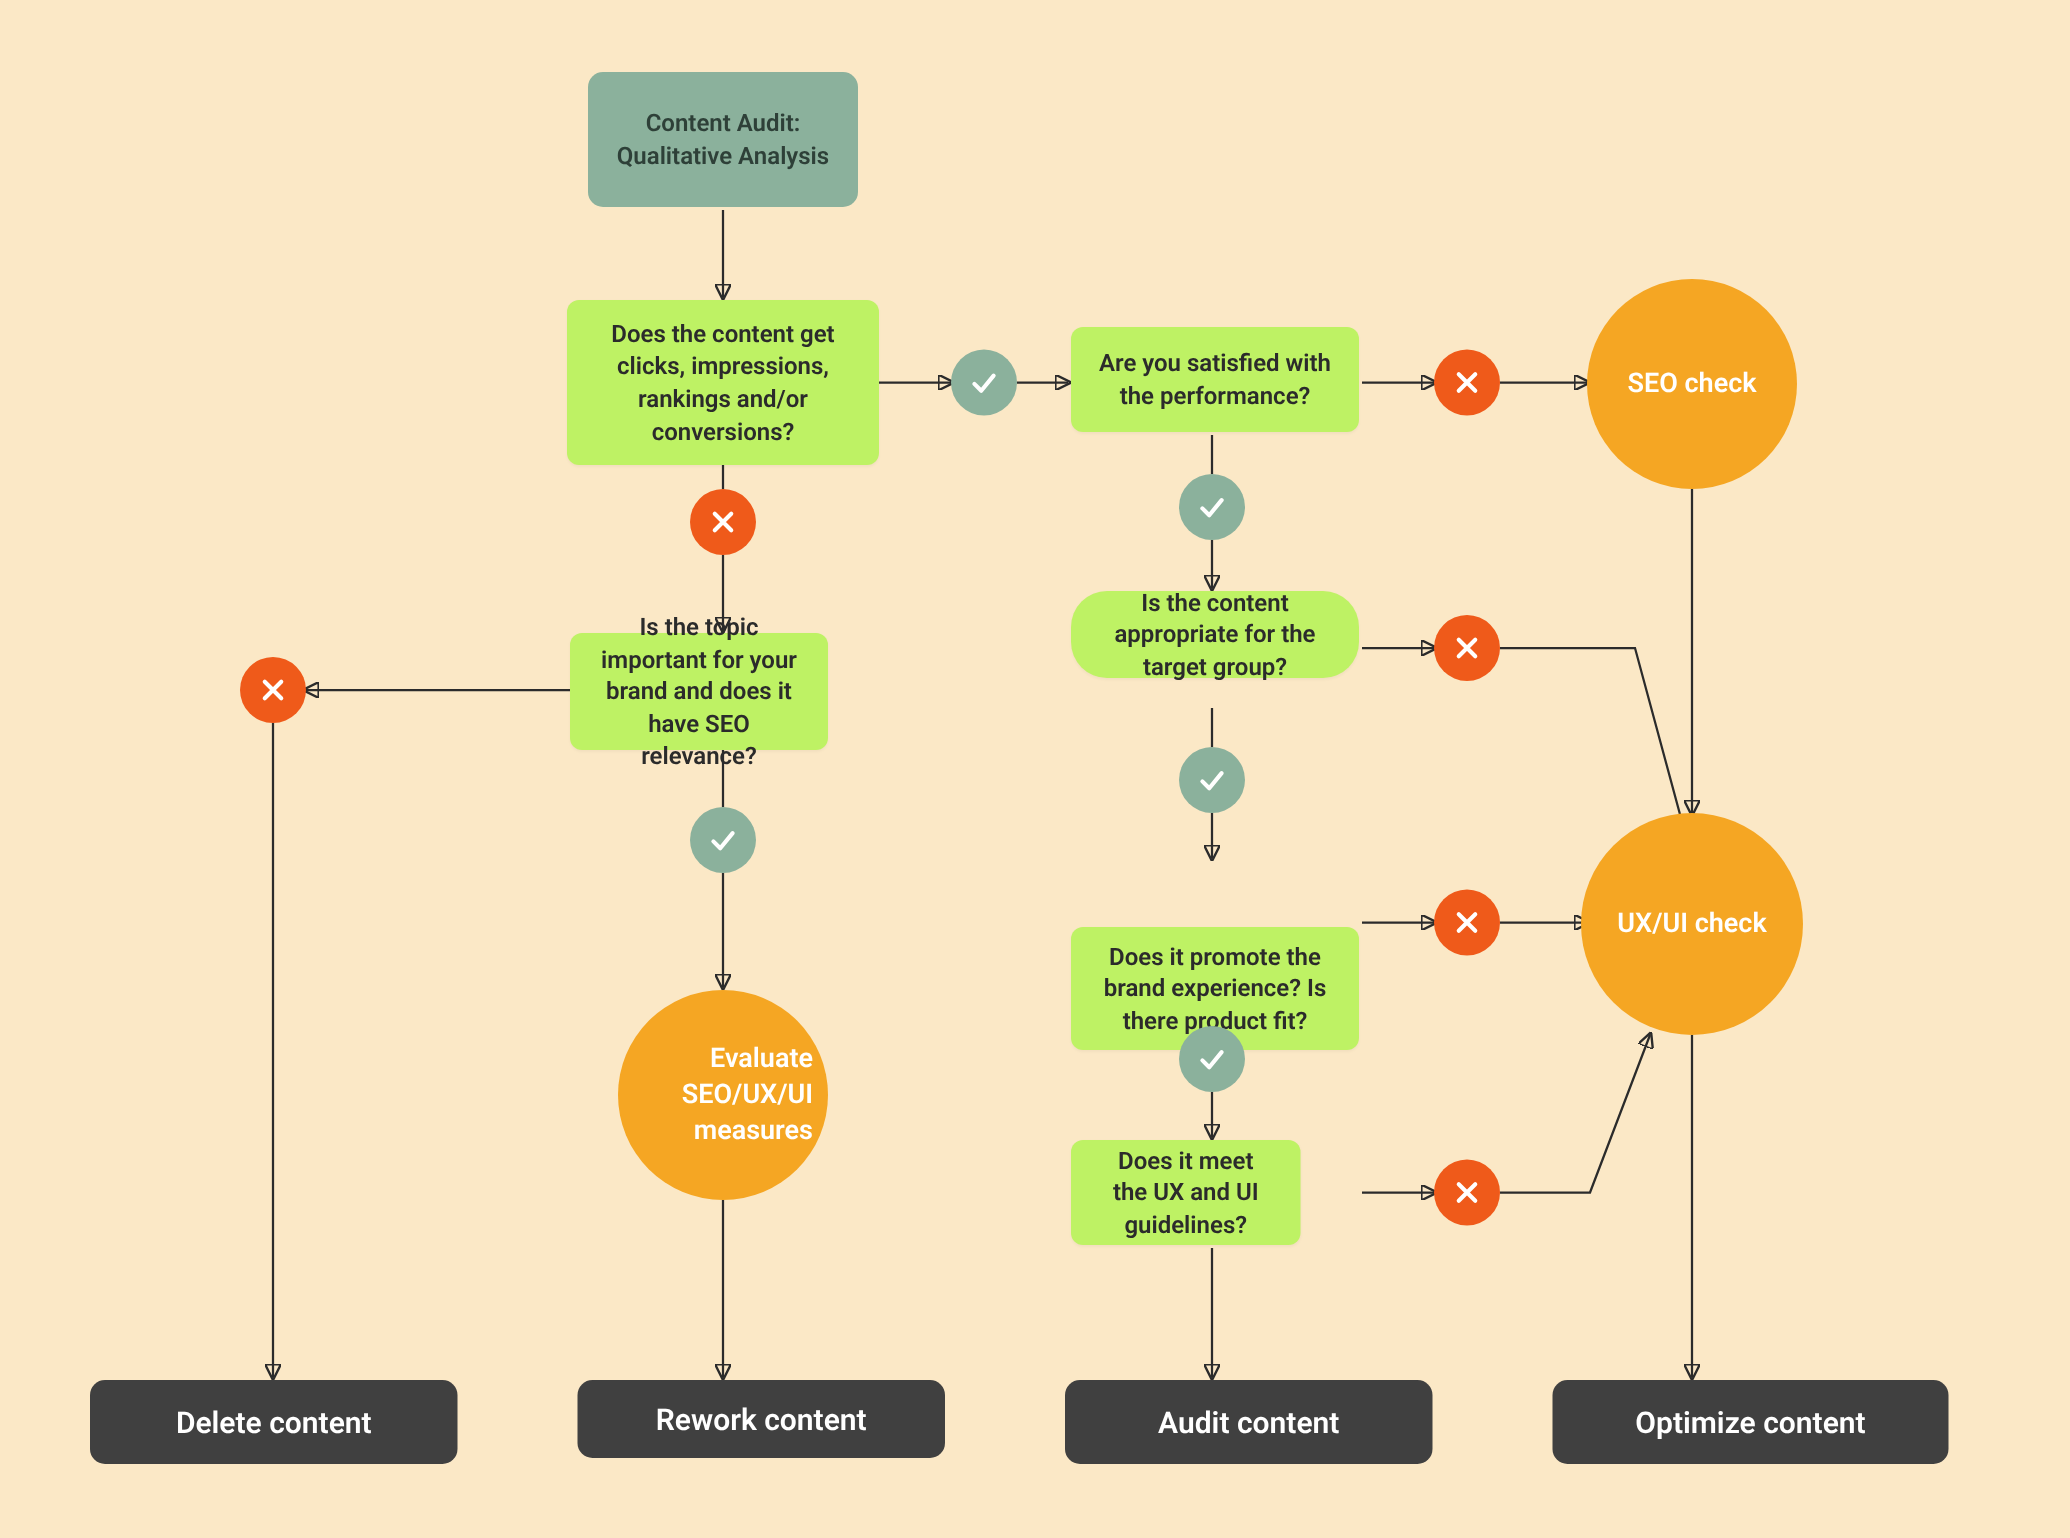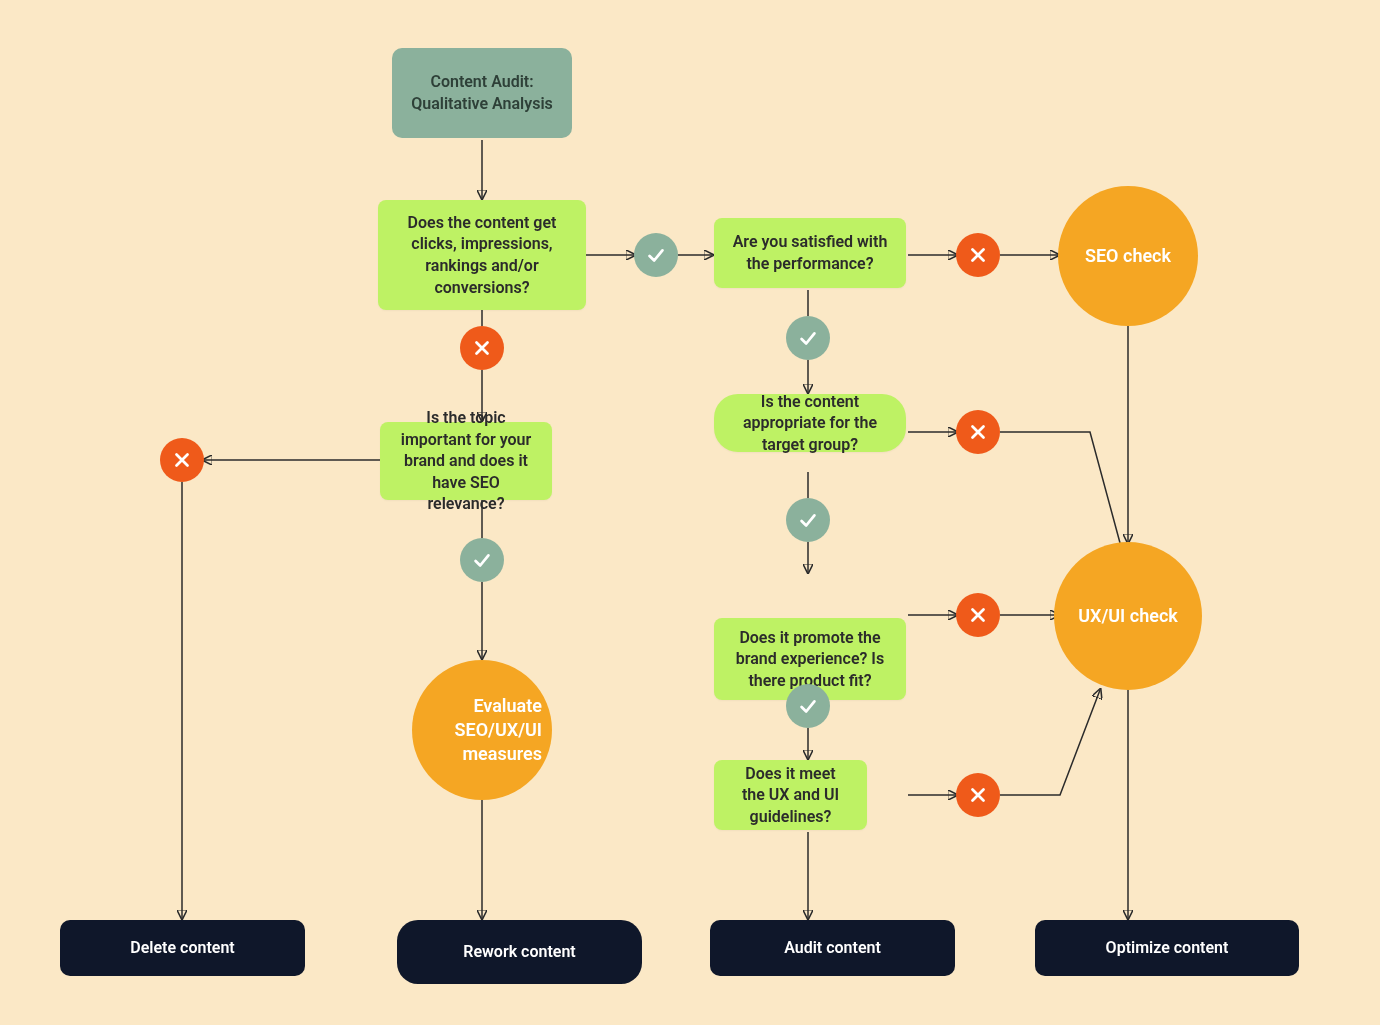--- a/index.html
+++ b/index.html
@@ -39,24 +39,24 @@
   }
   .circle-lg{
     background:#f5a623;
     border-radius:50%;
     font-weight:600;
     font-size:18px;
     color:#ffffff;
     padding:10px;
   }
   .outcome{
-    background:#0f172a;
+    background:#404040;
     border-radius:10px;
     font-weight:600;
-    font-size:16px;
+    font-size:20px;
     color:#ffffff;
     padding:16px 10px;
   }
   .badge{
     position:absolute;
     width:44px;height:44px;
     border-radius:50%;
     display:flex;align-items:center;justify-content:center;
   }
   .badge.yes{background:#8bb19c;}
@@ -219,21 +219,21 @@
   <span>SEO check</span>
 </div>
 
 <div class="node circle-lg" style="left:1054px;top:542px;width:148px;height:148px;">
   <span>UX/UI check</span>
 </div>
 
 <div class="node outcome" style="left:60px;top:920px;width:245px;height:56px;">
   <span>Delete content</span>
 </div>
-<div class="node outcome" style="left:397px;top:920px;width:245px;height:64px;border-radius:21px;">
+<div class="node outcome" style="left:385px;top:920px;width:245px;height:52px;">
   <span>Rework content</span>
 </div>
 <div class="node outcome" style="left:710px;top:920px;width:245px;height:56px;">
   <span>Audit content</span>
 </div>
 <div class="node outcome" style="left:1035px;top:920px;width:264px;height:56px;">
   <span>Optimize content</span>
 </div>
 
 </body></html>

